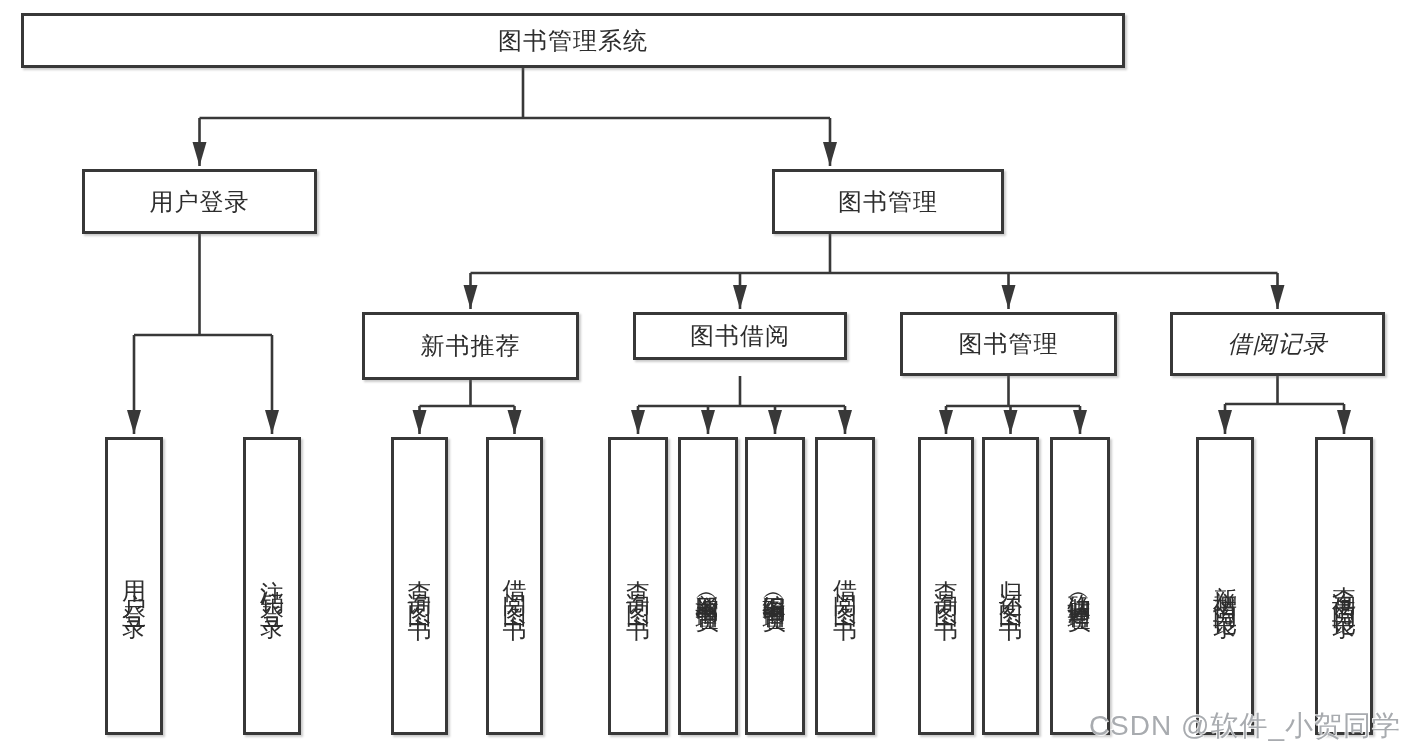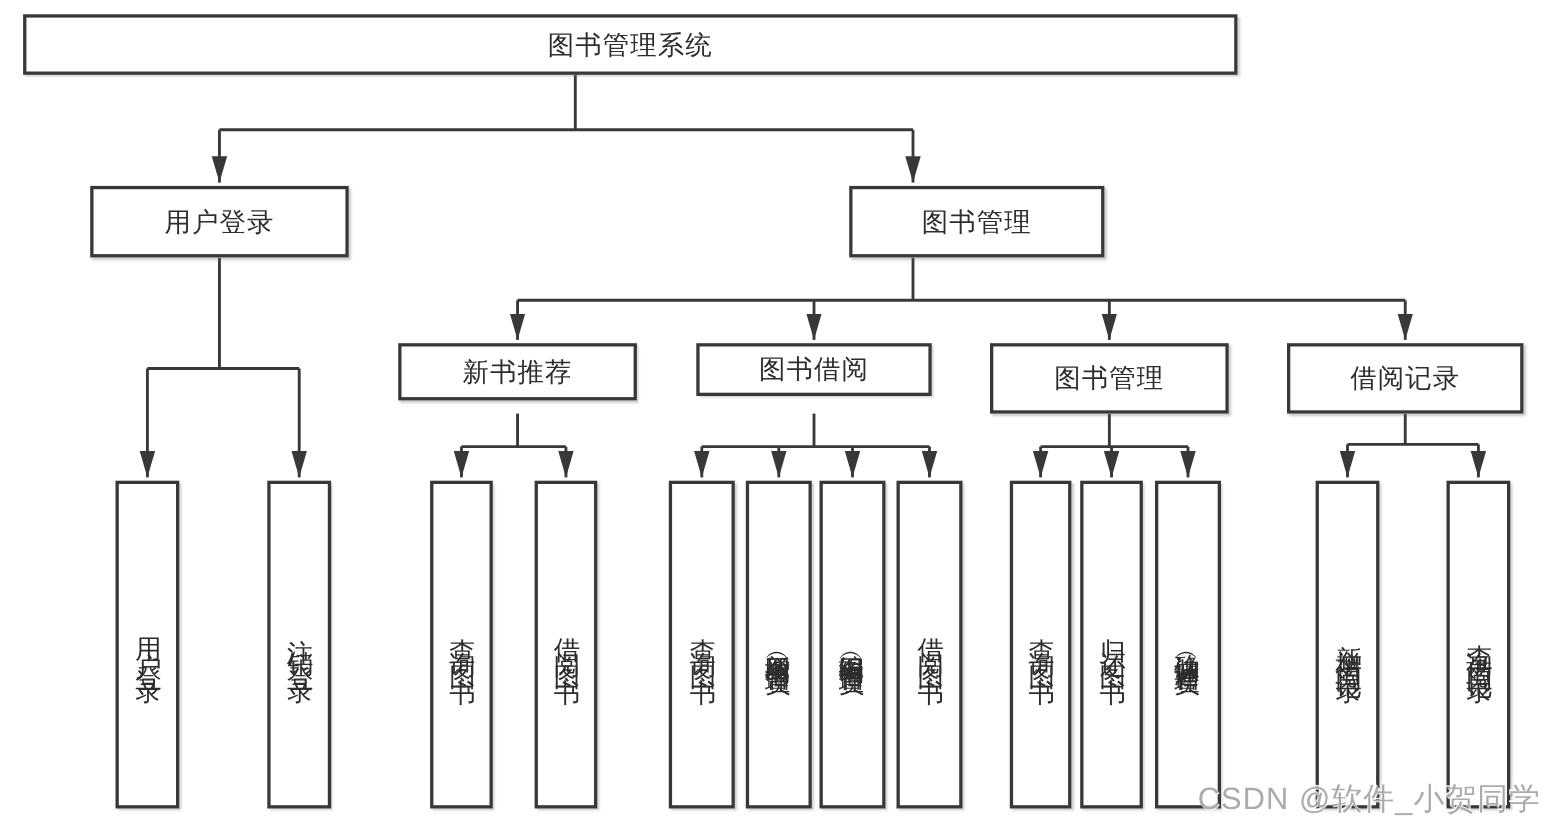--- a/index.html
+++ b/index.html
@@ -107,30 +107,30 @@
     <span>图书管理系统</span>
   </div>
 
   <div class="node" style="left:82px; top:169px; width:235px; height:65px;">
     <span>用户登录</span>
   </div>
   <div class="node" style="left:728px; top:169px; width:232px; height:65px;margin-left:44px;">
     <span>图书管理</span>
   </div>
 
-  <div class="node" style="left:362px; top:312px; width:217px; height:52px;">
+  <div class="node" style="left:362px; top:312px; width:217px; height:68px;">
     <span>新书推荐</span>
   </div>
   <div class="node" style="left:633px; top:312px; width:214px; height:48px;">
     <span>图书借阅</span>
   </div>
   <div class="node" style="left:900px; top:312px; width:217px; height:64px;">
     <span>图书管理</span>
   </div>
-  <div class="node" style="left:1170px; top:312px; width:215px; height:64px;">
+  <div class="node" style="left:1170px; top:312px; width:215px; height:64px;font-style:italic;">
     <span>借阅记录</span>
   </div>
 
   <div class="node vnode ls4" style="left:105px; top:437px; width:58px; height:298px;">
     <span>用户登录</span>
   </div>
   <div class="node vnode ls4" style="left:243px; top:437px; width:58px; height:298px;">
     <span>注销登录</span>
   </div>
 

